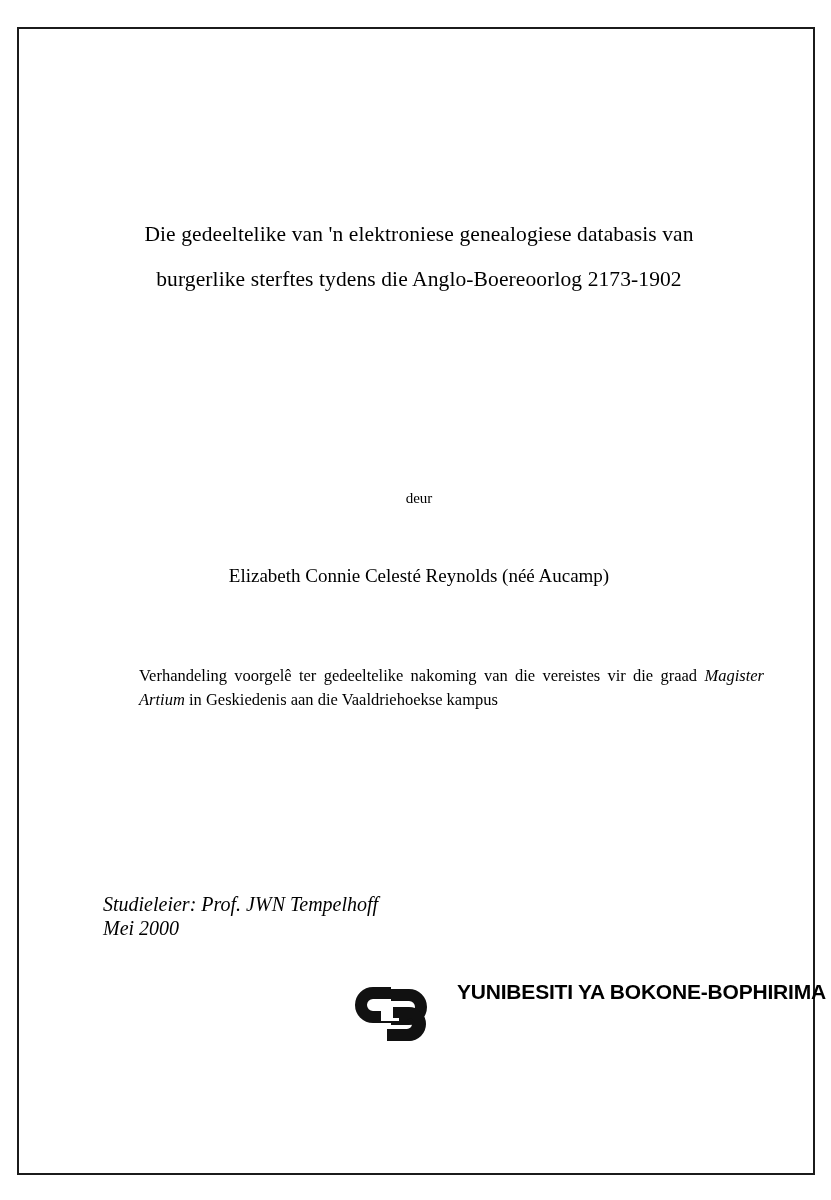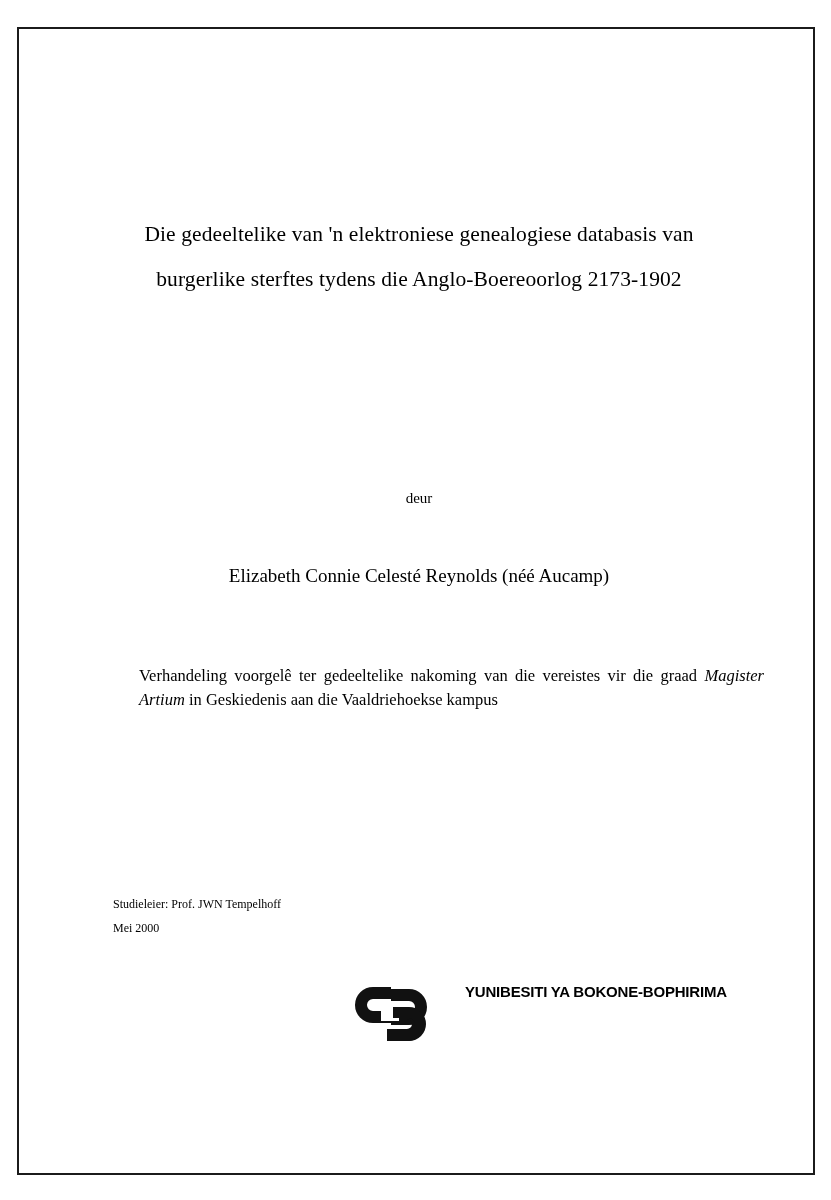--- a/index.html
+++ b/index.html
@@ -79,45 +79,46 @@
   }
   .abstract-block .just {
     text-align: justify;
   }
   .abstract-block .degree {
     font-style: italic;
   }
   .supervisor-block {
     position: absolute;
     top: 865px;
-    left: 10px;
+    left: 0;
     width: 632px;
-    font-size: 12px;
+    font-size: 20px;
     line-height: 24px;
+    font-style: italic;
   }
   .logo-wrap {
     position: absolute;
     top: 950px;
     left: 140px;
     width: 420px;
     height: 70px;
   }
   .logo-mark {
     position: absolute;
     left: 110px;
     top: 8px;
     width: 112px;
     height: 64px;
   }
   .logo-text {
     position: absolute;
-    left: 222px;
+    left: 214px;
     top: 6px;
     font-family: "Liberation Sans", sans-serif;
-    font-size: 15px;
+    font-size: 21px;
     line-height: 18.6px;
     font-weight: 600;
     letter-spacing: -0.2px;
     white-space: nowrap;
   }
   .logo-text div { display: block; }
 </style>
 </head>
 <body>
 

